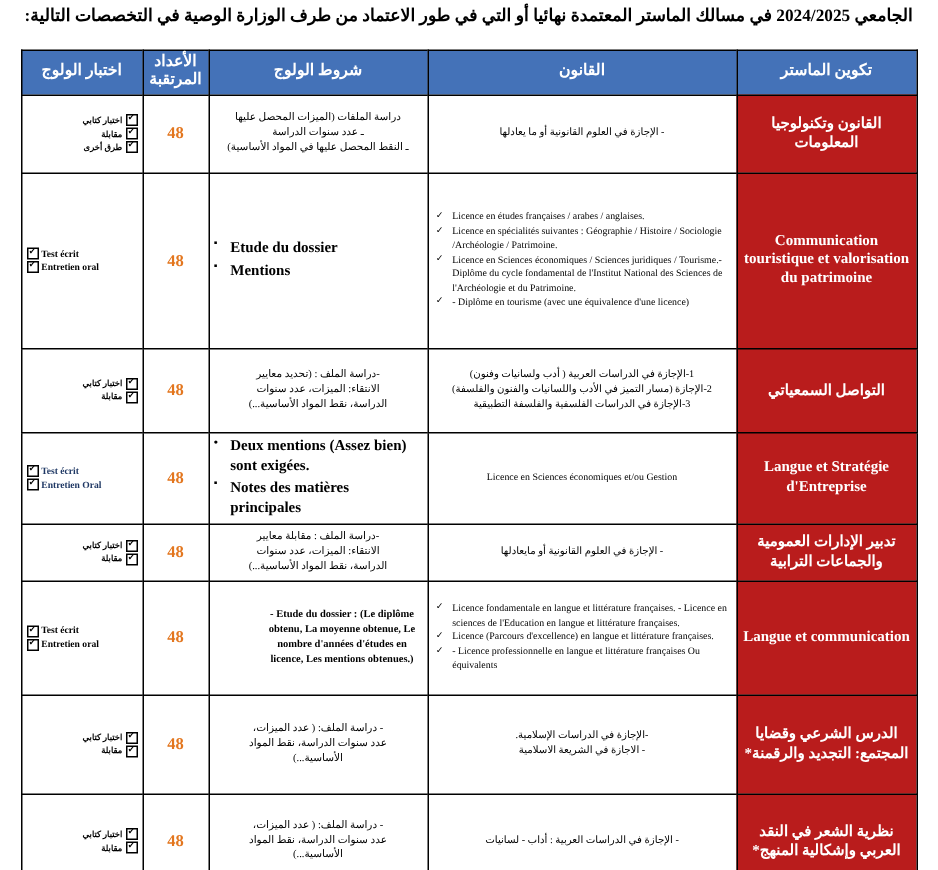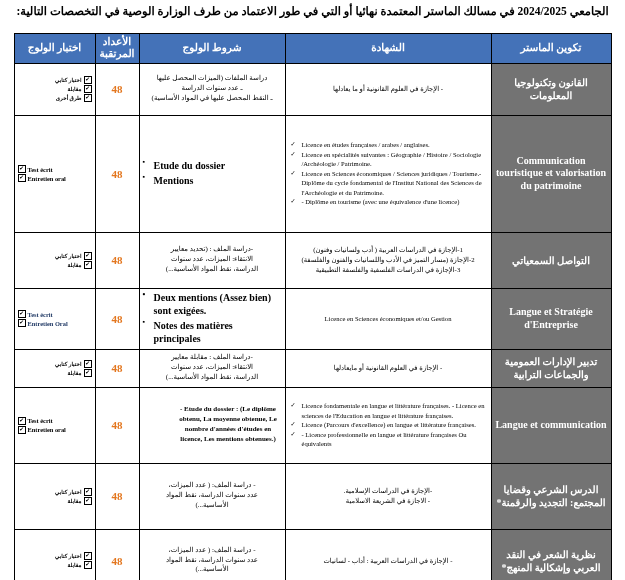--- a/index.html
+++ b/index.html
@@ -50,21 +50,21 @@
   }
 
   
   col.c-master{width:120px;}
   col.c-dip{width:206px;}
   col.c-cond{width:146px;}
   col.c-num{width:44px;}
   col.c-test{width:81px;}
 
   td.master{
-    background:#737373;
+    background:#b91c1c;
     color:#ffffff;
     font-weight:bold;
     text-align:center;
     font-size:10px;
     line-height:1.3;
     padding:3px 4px;
   }
   td.master.fr{
     font-family:"Liberation Serif","DejaVu Serif",serif;
     font-size:10px;
@@ -172,21 +172,21 @@
     <colgroup>
       <col class="c-master">
         <col class="c-dip">
         <col class="c-cond">
         <col class="c-num">
         <col class="c-test">
     </colgroup>
     <thead>
       <tr>
         <th>تكوين الماستر</th>
-        <th>الشهادة</th>
+        <th>القانون</th>
         <th>شروط الولوج</th>
         <th>الأعداد المرتقبة</th>
         <th>اختبار الولوج</th>
       </tr>
     </thead>
     <tbody>
         <tr class="h-row1">
           <td class="master">القانون وتكنولوجيا المعلومات</td>
           <td class="dip rtl">
             <div>-   الإجازة في العلوم القانونية أو ما يعادلها</div>

